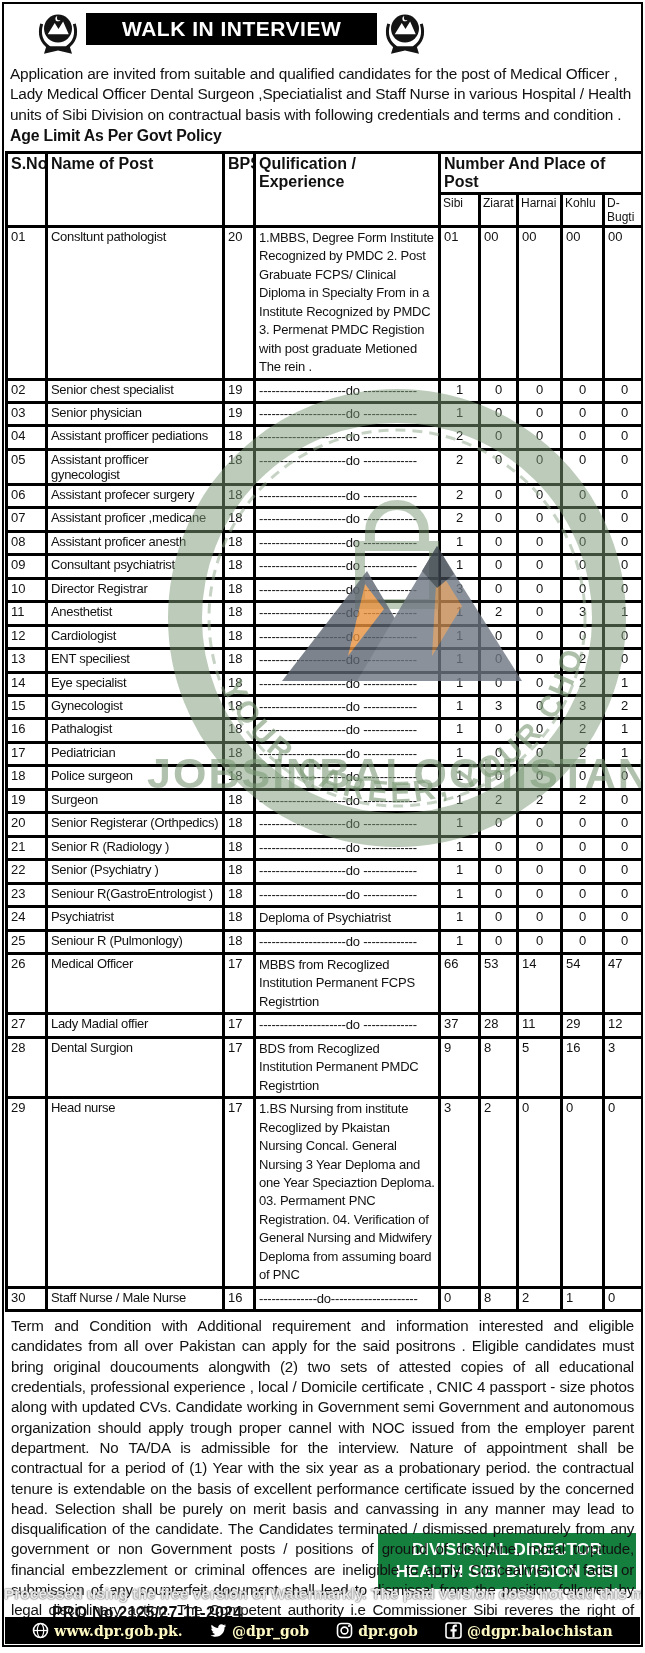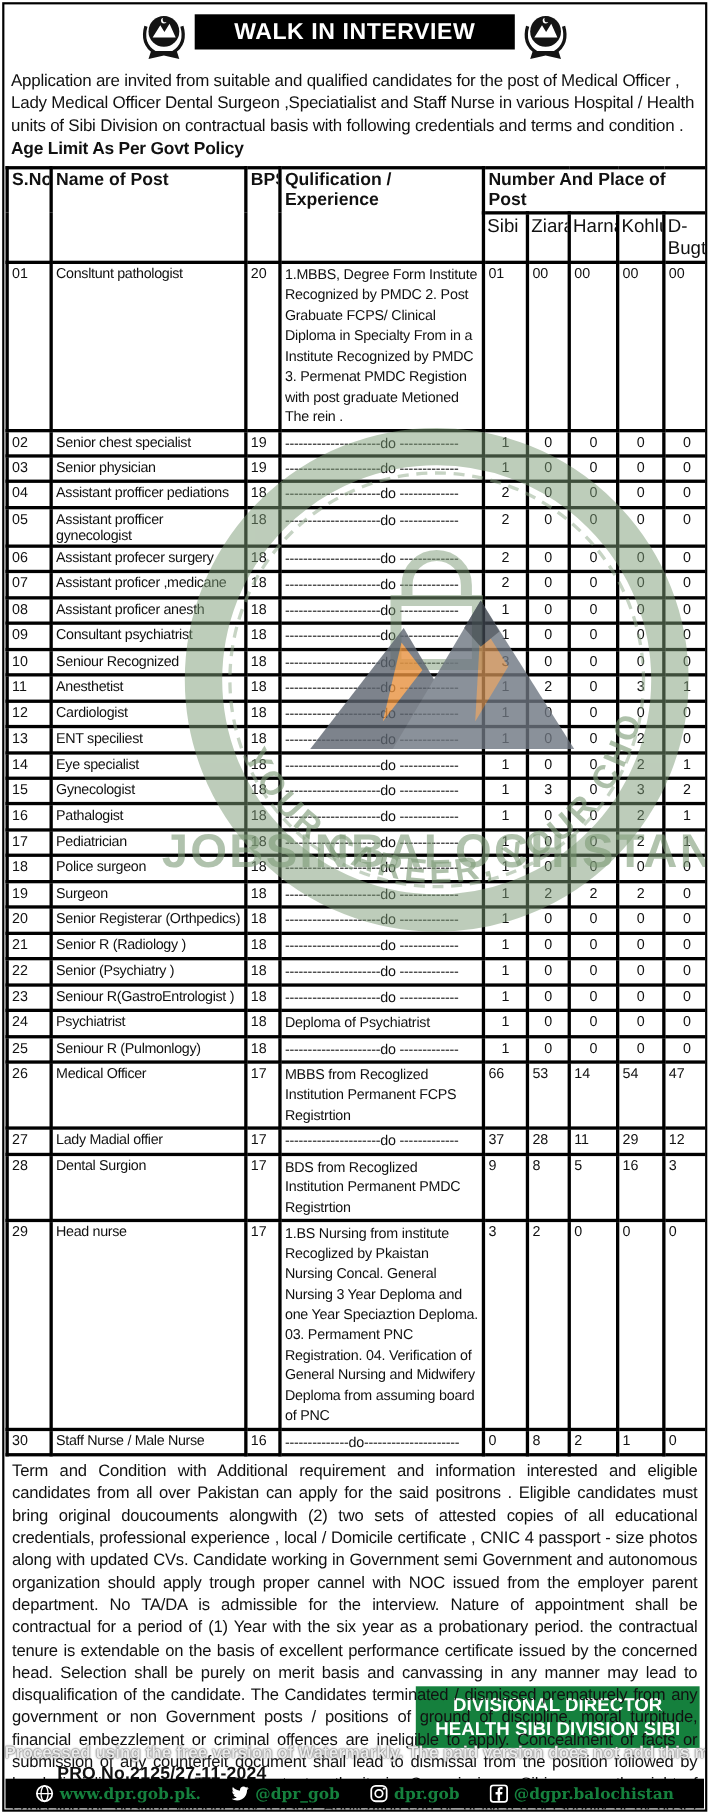--- a/index.html
+++ b/index.html
@@ -2,36 +2,36 @@
 <html><head>
 <meta charset="utf-8">
 <style>
   * { box-sizing: border-box; }
   body { margin:0; width:645px; height:1653px; background:#fff;
          font-family:"Liberation Sans", sans-serif; color:#111; }
   .ad { position:relative; margin:2px; border:2px solid #000; height:1645px;
         overflow:hidden; background:#fff; }
 
   
-  .header { display:flex; align-items:flex-start; justify-content:center;
+  .header { display:flex; align-items:flex-start; justify-content:flex-start;
             padding:4px 26px 0; height:58px; }
   .title-bar { background:#000; color:#fff; font-weight:bold; font-size:21px;
                padding:4px 36px; margin-top:5px; letter-spacing:.5px; white-space:nowrap; }
   .logo { width:56px; height:56px; flex:0 0 auto; }
 
   .intro { padding:2px 6px 4px; font-size:15.4px; line-height:1.33; letter-spacing:-.2px; }
   .intro b { font-size:15.8px; }
 
   
   table { border-collapse:collapse; table-layout:fixed; width:639px; margin:0 1px;
           font-size:13px; position:relative; z-index:1; }
   th, td { border:3px solid #000; padding:1px 3px; vertical-align:top; text-align:left;
            overflow:hidden; }
   th { font-size:16px; }
-  th.district { font-size:17px; font-weight:normal; padding:1px 2px; }
+  th.district { font-size:12px; font-weight:normal; padding:1px 2px; }
   td.qual { font-size:13px; line-height:1.42; letter-spacing:-.2px;margin-left:47px; }
   td.post { letter-spacing:-.3px; }
   td.cnt { text-align:center; }
   td.cnt.left { text-align:left; }
 
   
   .watermark { position:absolute; left:128px; top:352px; width:535px; height:570px;
                z-index:3; pointer-events:none; }
 
   
@@ -45,21 +45,21 @@
                   line-height:1.3; padding:6px 2px; }
   .visit { position:absolute; left:2px; top:38px; font-size:31px; font-weight:bold;
            color:#d23b28; letter-spacing:-.5px; }
   .pro { position:absolute; left:48px; top:77px; font-size:16px; font-weight:bold;
          letter-spacing:.2px; }
   .wm-note { position:absolute; left:0; right:0; top:58px; text-align:center;
              font-size:15.5px; font-weight:bold; color:rgba(242,242,242,.95);
              text-shadow:0 0 2px rgba(80,80,80,.9), 0 0 1px rgba(80,80,80,.9);
              z-index:6; white-space:nowrap; }
   .social-bar { position:absolute; left:1px; right:1px; bottom:1px; background:#000;
-                color:#15803d; height:27px; display:flex; align-items:center;
+                color:#fef9c3; height:27px; display:flex; align-items:center;
                 justify-content:space-evenly; font-family:"DejaVu Serif", serif;
                 font-weight:bold; font-size:14px; z-index:5; }
   .social-item { display:flex; align-items:center; gap:5px; }
   .icon { display:inline-block; }
 </style>
 </head>
 <body>
 
 <div class="ad">
 
@@ -210,21 +210,21 @@
           <td>18</td>
           <td class="qual">---------------------do  -------------</td>
           <td class="cnt">1</td>
           <td class="cnt">0</td>
           <td class="cnt">0</td>
           <td class="cnt">0</td>
           <td class="cnt">0</td>
         </tr>
         <tr>
           <td>10</td>
-          <td class="post">Seniour  Recognized</td>
+          <td class="post">Director  Registrar</td>
           <td>18</td>
           <td class="qual">---------------------do  -------------</td>
           <td class="cnt">3</td>
           <td class="cnt">0</td>
           <td class="cnt">0</td>
           <td class="cnt">0</td>
           <td class="cnt">0</td>
         </tr>
         <tr>
           <td>11</td>

